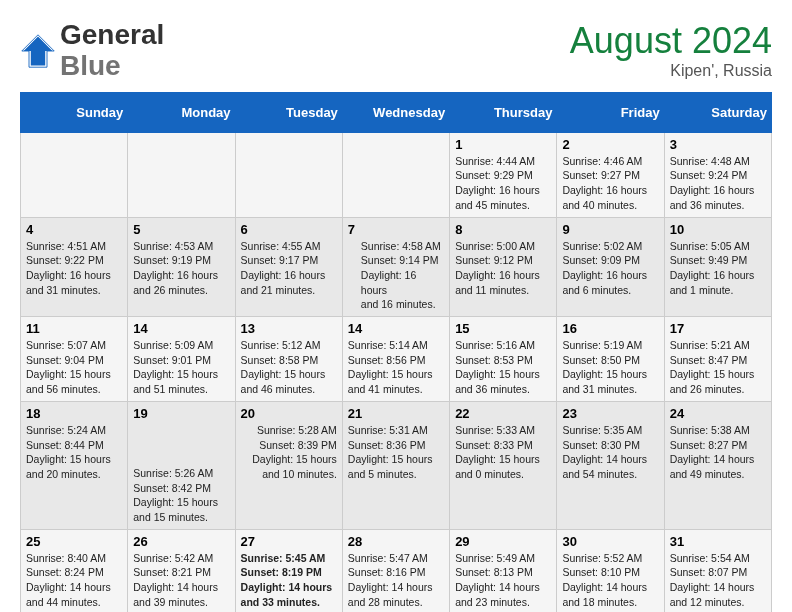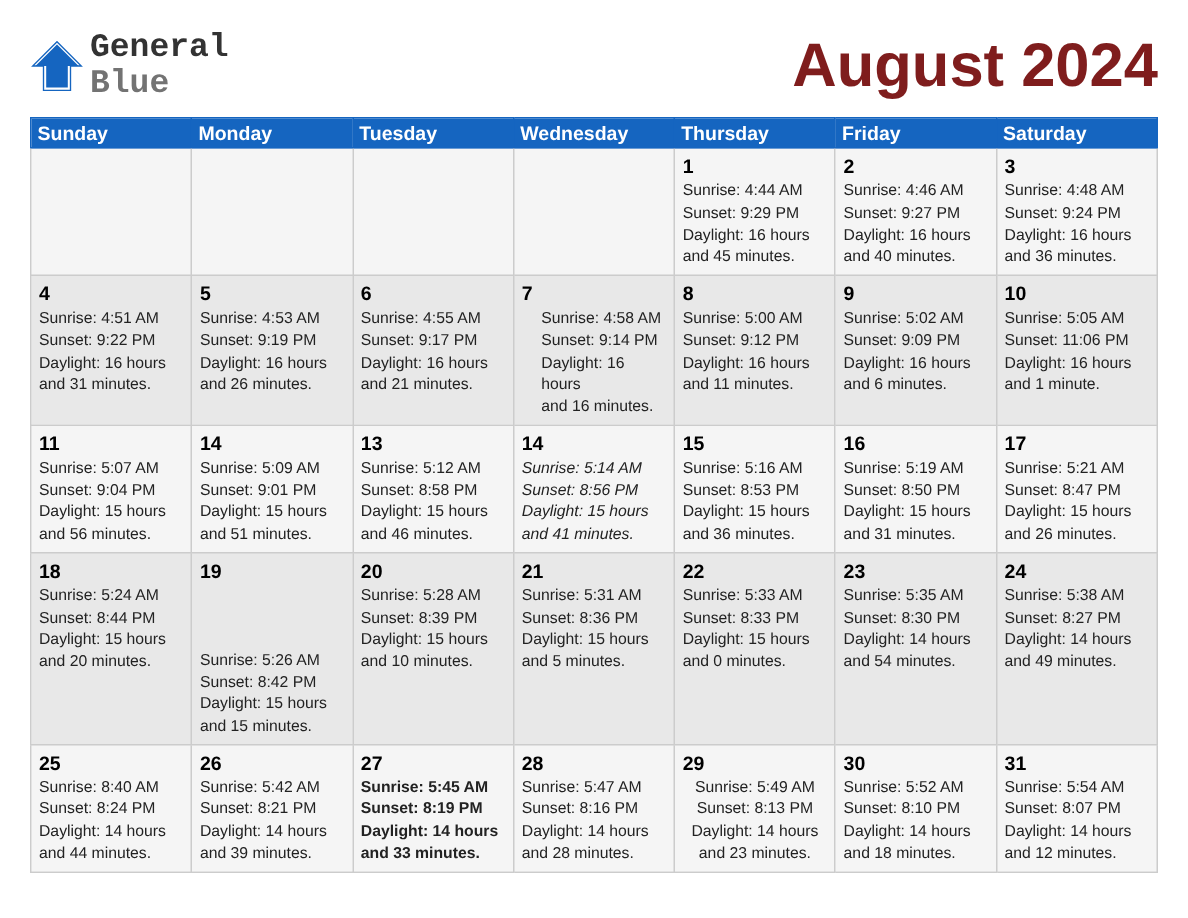--- a/index.html
+++ b/index.html
@@ -15,53 +15,52 @@
       justify-content: space-between;
       align-items: flex-start;
       margin-bottom: 10px;
     }
     .logo {
       display: flex;
       align-items: center;
       gap: 4px;
     }
     .logo-text {
-      font-size: 22px;
+      font-size: 28px;
       font-weight: bold;
       line-height: 1.1;
-      font-family: Liberation Mono, monospace;
     }
     .logo-general { color: #333; }
     .logo-blue { color: #737373; }
     .logo-icon {
       width: 36px;
       height: 36px;
     }
     .title-block {
       text-align: right;
     }
     .calendar-title {
-      font-size: 41px;
-      color: #7f1d1d;
-      font-weight: bold;
+      font-size: 36px;
+      color: #15803d;
+      font-weight: normal;
     }
     .calendar-subtitle {
       font-size: 16px;
       color: #555;
     }
     table {
       width: 100%;
       border-collapse: collapse;
       font-size: 11px;
     }
     thead tr th {
       background-color: #1565C0;
       color: #fff;
-      padding: 2px 4px;
-      text-align: left;
+      padding: 12px 4px;
+      text-align: right;
       font-size: 13px;
       font-weight: bold;
       border: 1px solid #1565C0;
     }
     tbody tr td {
       vertical-align: top;
       padding: 4px 5px;
       border: 1px solid #ccc;
       min-height: 80px;
       height: 85px;
@@ -98,20 +97,21 @@
       <polygon points="20,4 36,20 28,20 28,36 12,36 12,20 4,20" fill="#1565C0"></polygon>
       <polygon points="20,2 38,20 30,20 30,38 10,38 10,20 2,20" fill="none" stroke="#1565C0" stroke-width="1"></polygon>
     </svg>
     <div class="logo-text">
       <span class="logo-general">General</span><br>
       <span class="logo-blue">Blue</span>
     </div>
   </div>
   <div class="title-block">
     <div class="calendar-title">August 2024</div>
+    <div class="calendar-subtitle">Kipen', Russia</div>
   </div>
 </div>
 
 <table>
   <thead>
     <tr>
     <th>Sunday</th>
         <th>Monday</th>
         <th>Tuesday</th>
         <th>Wednesday</th>
@@ -187,21 +187,21 @@
         <td>
           <span class="day-num">9</span>
           <div class="day-info" style="white-space: pre-line;">Sunrise: 5:02 AM
 Sunset: 9:09 PM
 Daylight: 16 hours
 and 6 minutes.</div>
         </td>
         <td>
           <span class="day-num">10</span>
           <div class="day-info" style="white-space: pre-line;">Sunrise: 5:05 AM
-Sunset: 11:06 PM
+Sunset: 9:49 PM
 Daylight: 16 hours
 and 1 minute.</div>
         </td>
       </tr>
       <tr>
         <td>
           <span class="day-num">11</span>
           <div class="day-info" style="white-space: pre-line;">Sunrise: 5:07 AM
 Sunset: 9:04 PM
 Daylight: 15 hours
@@ -216,21 +216,21 @@
         </td>
         <td>
           <span class="day-num">13</span>
           <div class="day-info" style="white-space: pre-line;">Sunrise: 5:12 AM
 Sunset: 8:58 PM
 Daylight: 15 hours
 and 46 minutes.</div>
         </td>
         <td>
           <span class="day-num">14</span>
-          <div class="day-info" style="white-space: pre-line; font-style: italic;">Sunrise: 5:14 AM
+          <div class="day-info" style="white-space: pre-line;">Sunrise: 5:14 AM
 Sunset: 8:56 PM
 Daylight: 15 hours
 and 41 minutes.</div>
         </td>
         <td>
           <span class="day-num">15</span>
           <div class="day-info" style="white-space: pre-line;">Sunrise: 5:16 AM
 Sunset: 8:53 PM
 Daylight: 15 hours
 and 36 minutes.</div>
@@ -260,21 +260,21 @@
         </td>
         <td>
           <span class="day-num">19</span>
           <div class="day-info" style="white-space: pre-line; margin-top: 45px;">Sunrise: 5:26 AM
 Sunset: 8:42 PM
 Daylight: 15 hours
 and 15 minutes.</div>
         </td>
         <td>
           <span class="day-num">20</span>
-          <div class="day-info" style="white-space: pre-line;">Sunrise: 5:28 AM
+          <div class="day-info" style="white-space: pre-line; text-align: right;">Sunrise: 5:28 AM
 Sunset: 8:39 PM
 Daylight: 15 hours
 and 10 minutes.</div>
         </td>
         <td>
           <span class="day-num">21</span>
           <div class="day-info" style="white-space: pre-line;">Sunrise: 5:31 AM
 Sunset: 8:36 PM
 Daylight: 15 hours
 and 5 minutes.</div>
@@ -325,21 +325,21 @@
         </td>
         <td>
           <span class="day-num">28</span>
           <div class="day-info" style="white-space: pre-line;">Sunrise: 5:47 AM
 Sunset: 8:16 PM
 Daylight: 14 hours
 and 28 minutes.</div>
         </td>
         <td>
           <span class="day-num">29</span>
-          <div class="day-info" style="white-space: pre-line; text-align: center;">Sunrise: 5:49 AM
+          <div class="day-info" style="white-space: pre-line;">Sunrise: 5:49 AM
 Sunset: 8:13 PM
 Daylight: 14 hours
 and 23 minutes.</div>
         </td>
         <td>
           <span class="day-num">30</span>
           <div class="day-info" style="white-space: pre-line;">Sunrise: 5:52 AM
 Sunset: 8:10 PM
 Daylight: 14 hours
 and 18 minutes.</div>

